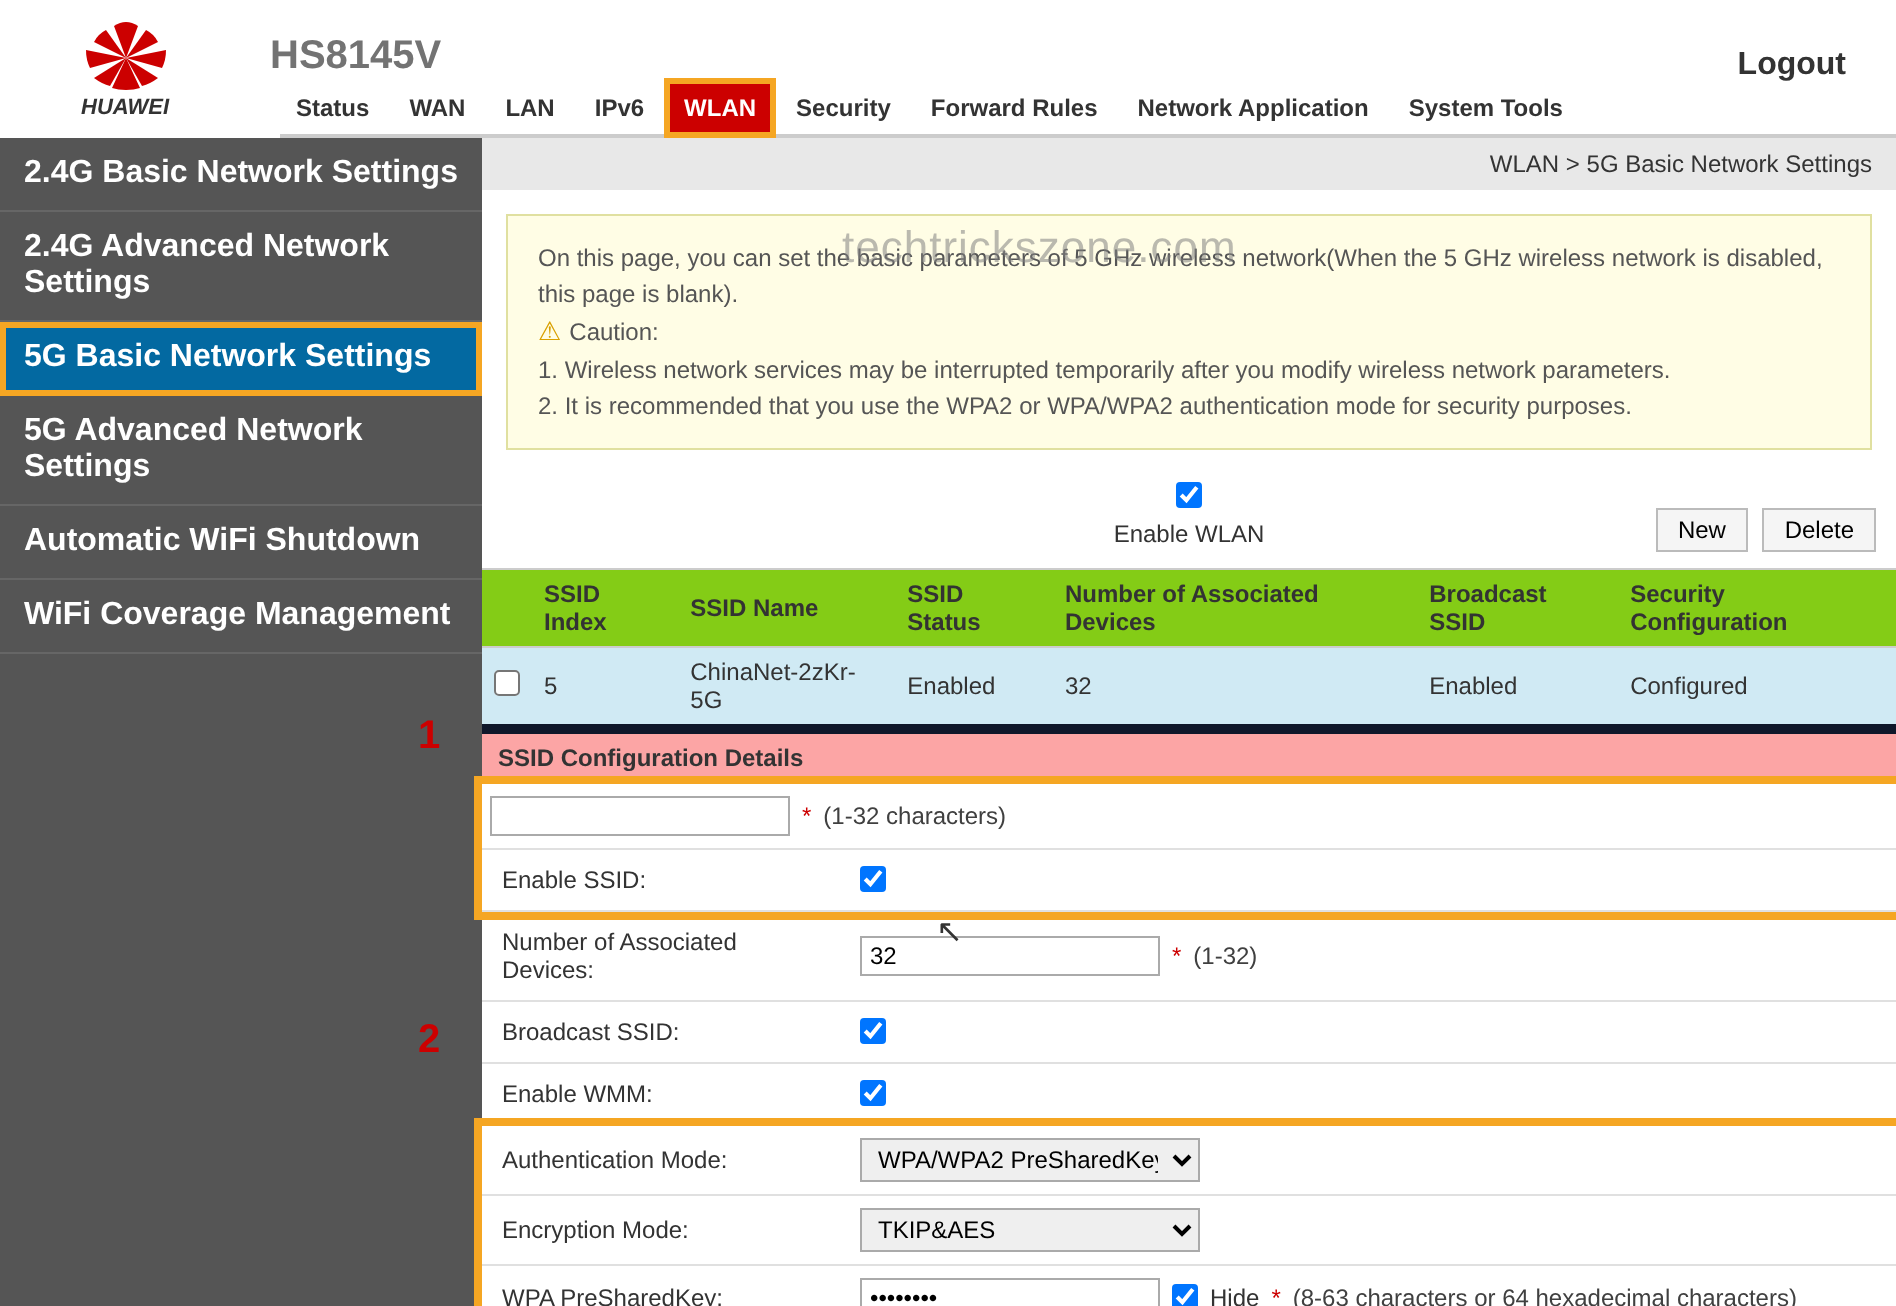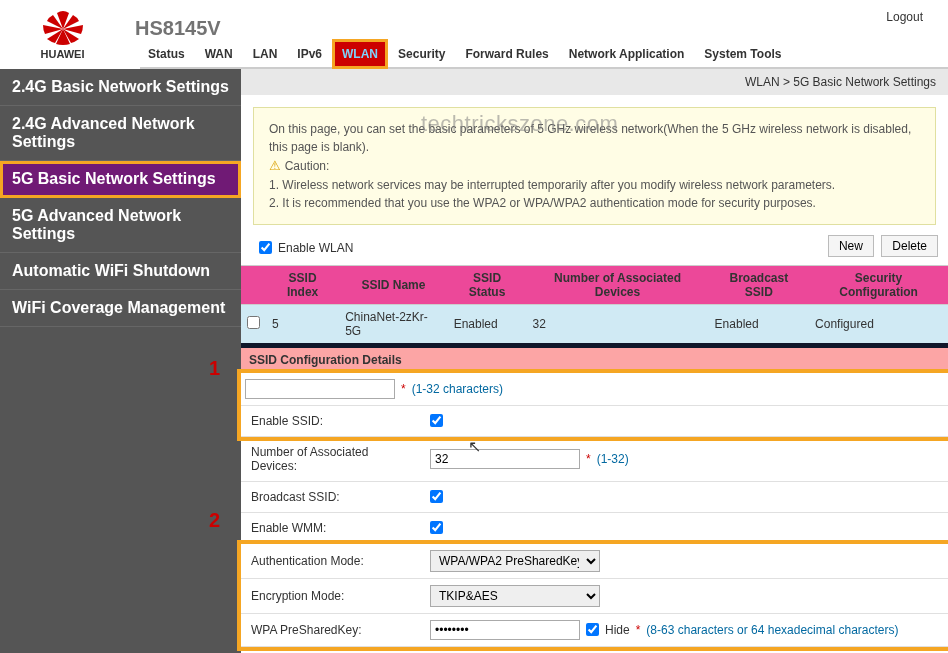--- a/index.html
+++ b/index.html
@@ -1,59 +1,59 @@
 <!DOCTYPE html>
 <html><head>
 <meta charset="utf-8">
 <style>
   * { box-sizing: border-box; margin: 0; padding: 0; }
   body { font-family: Arial, sans-serif; font-size: 12px; color: #333; background: #fff; width: 948px; }
   
   .header { display: flex; align-items: center; padding: 8px 15px 0 15px; position: relative; }
   .logo { width: 95px; height: 55px; display: flex; flex-direction: column; align-items: center; justify-content: center; }
   .logo-svg { width: 60px; height: 35px; }
-  .logo-text { font-size: 11px; color: #333; font-weight: bold; margin-top: 2px; }
+  .logo-text { font-size: 11px; color: #333; font-weight: bold; margin-top: 2px; font-style: italic; }
   .model { font-size: 20px; font-weight: bold; color: #737373; margin-left: 25px; margin-top: -15px; }
-  .logout { position: absolute; right: 25px; top: 10px; font-size: 12px; font-weight: normal; cursor: pointer; }
+  .logout { position: absolute; right: 25px; top: 24px; font-size: 16px; font-weight: bold; cursor: pointer; }
   
   .topnav { display: flex; margin-left: 140px; margin-top: -22px; border-bottom: 2px solid #ccc; padding-bottom: 0; gap: 4px; }
   .topnav-item { padding: 6px 8px; font-size: 12px; font-weight: bold; cursor: pointer; color: #333; }
-  .topnav-item.active { background: #c00; color: #7dd3fc; }
+  .topnav-item.active { background: #c00; color: #ffffff; }
   .topnav-item.highlighted { outline: 3px solid #f5a623; outline-offset: -1px; }
   
   .layout { display: flex; }
   .sidebar { width: 241px; background: #555; }
   .sidebar-item { padding: 9px 12px; color: #fff; font-size: 16px; font-weight: bold; border-bottom: 1px solid #666; cursor: pointer; }
-  .sidebar-item.active { background: #701a75; }
+  .sidebar-item.active { background: #0369a1; }
   .sidebar-item.highlighted { outline: 3px solid #f5a623; outline-offset: -3px; }
   
   .content { flex: 1; padding: 0; position: relative; }
   .breadcrumb { background: #e8e8e8; padding: 6px 12px; font-size: 12px; text-align: right; }
   
   .notice { background: #fffde5; border: 1px solid #e0e0a0; padding: 12px 15px; margin: 12px; font-size: 12px; line-height: 1.5; color: #555; }
   .notice .caution { display: flex; align-items: center; gap: 4px; }
   .warn-icon { color: #d9a000; font-size: 13px; }
   
-  .enable-row { padding: 4px 18px 10px 18px; display: flex; align-items: center; gap: 6px; font-size: 12px; color: #333; }
+  .enable-row { padding: 4px 18px 10px 18px; display: flex; align-items: center; gap: 6px; font-size: 12px; color: #333; flex-direction: column; }
   .buttons { float: right; margin-right: 10px; margin-top: -30px; }
   .btn { border: 1px solid #bbb; background: #f5f5f5; padding: 3px 10px; font-size: 12px; cursor: pointer; margin-left: 4px; }
   
   table.grid { width: 100%; border-collapse: collapse; font-size: 12px; }
-  table.grid th { background: #ec4899; text-align: center; padding: 5px 6px; font-weight: bold; border-top: 1px solid #ccc; border-bottom: 1px solid #ccc; }
+  table.grid th { background: #84cc16; text-align: left; padding: 5px 6px; font-weight: bold; border-top: 1px solid #ccc; border-bottom: 1px solid #ccc; }
   table.grid td { padding: 5px 6px; }
   table.grid tr.datarow { background: #d0eaf4; }
   
   .section-title { background: #fca5a5; padding: 5px 8px; font-weight: bold; border-top: 5px solid #0f172a; border-bottom: 1px solid #ccc; }
   
   .form-row { display: flex; align-items: center; border-bottom: 1px solid #e0e0e0; }
   .form-label { width: 185px; padding: 8px 10px; font-size: 12px; }
   .form-field { flex: 1; padding: 6px 4px; display: flex; align-items: center; gap: 6px; font-size: 12px; }
   .form-field input[type="text"], .form-field input[type="password"] { border: 1px solid #aaa; padding: 2px 4px; font-size: 12px; width: 150px; height: 20px; }
   .form-field select { border: 1px solid #aaa; padding: 2px 4px; font-size: 12px; width: 170px; height: 22px; }
-  .hint { color: #0369a1; }
+  .hint { color: #404040; }
   .req { color: #c00; }
   
   .hl1 { outline: 4px solid #f5a623; outline-offset: 0; }
   .hl2 { outline: 4px solid #f5a623; outline-offset: 0; }
   .numlabel { position: absolute; font-size: 20px; font-weight: bold; color: #c00; }
   
   .watermark { position: absolute; top: 42px; left: 180px; font-size: 22px; color: rgba(130,130,130,0.55); font-weight: 500; letter-spacing: 0.5px; pointer-events: none; z-index: 50; }
   
   .cursor { position: absolute; left: 227px; top: 55px; font-size: 16px; color: #333; pointer-events: none; z-index: 60; }
 </style>

